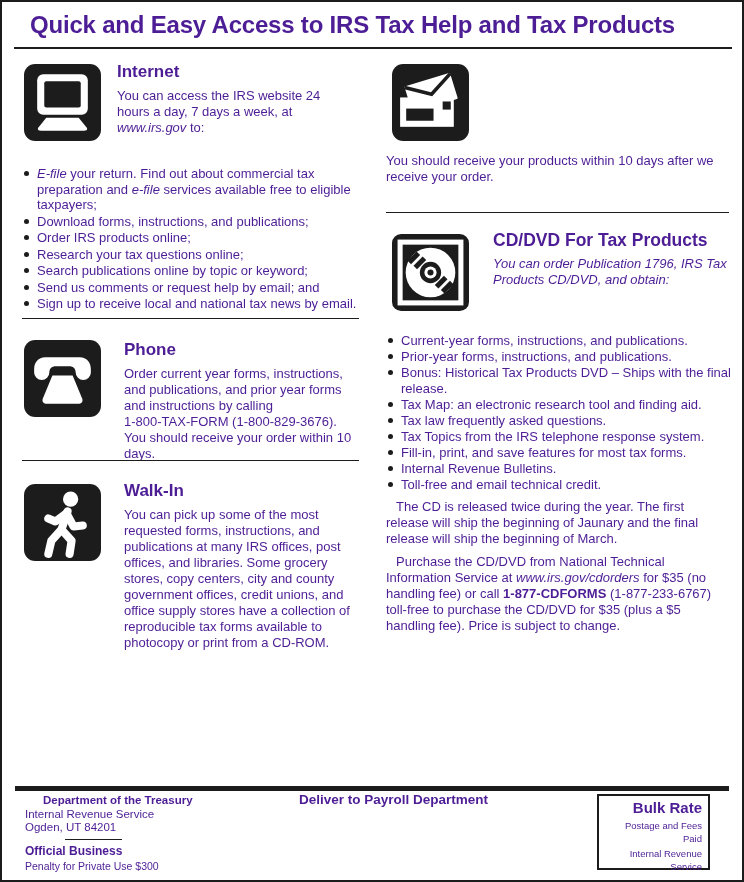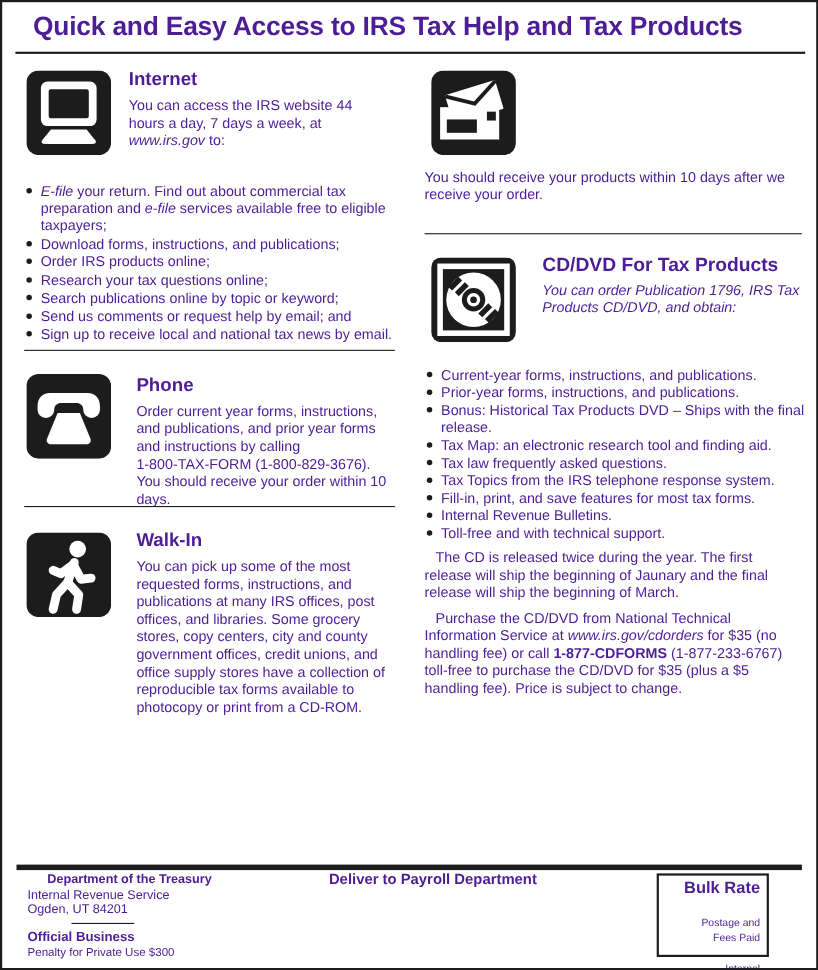--- a/index.html
+++ b/index.html
@@ -66,25 +66,25 @@
 
   
   #footer-bar { position:absolute; left:13px; top:784px; width:714px; height:5px; background:#1c1c1c; }
   #footer-left { position:absolute; left:23px; top:792px; font-size:11.5px; line-height:13.5px; }
   #footer-left .bold { font-weight:bold;padding-left:18px; }
   .f-rule { width:57px; height:1px; background:#1c1c1c; margin:4px 0 5px 40px; }
   .official { font-weight:bold; font-size:12px; margin-top:1px; }
   .penalty { font-size:10.5px; margin-top:2px; }
   #deliver { position:absolute; left:297px; top:790px; font-weight:bold; font-size:13.5px; white-space:nowrap; }
   #bulk-box {
-    position:absolute; left:595px; top:792px; width:102px; height:76px;
+    position:absolute; left:595px; top:792px; width:113px; height:76px;
     box-sizing:border-box; border:2px solid #1c1c1c; text-align:right; padding:2px 6px 0 0;
   }
   .bulk-rate { font-size:15px; font-weight:bold; line-height:19px; }
-  .bulk-small { font-size:9.5px; line-height:12.5px; margin-top:17px;padding-left:24px; }
+  .bulk-small { font-size:9.5px; line-height:12.5px; margin-top:3px;padding-left:24px; }
   .permit { font-size:17px; font-weight:bold; margin-top:4px; }
 </style>
 </head>
 <body>
 
 <div class="page">
 
   <div class="page-title">Quick and Easy Access to IRS Tax Help and Tax Products</div>
   <div class="title-rule"></div>
 
@@ -93,21 +93,21 @@
       <span class="icon">
         <svg width="77" height="77" viewBox="0 0 76 76">
           <rect width="76" height="76" rx="11" fill="#1c1c1c"></rect>
           <rect x="13" y="10" width="50" height="40" rx="6" fill="#ffffff"></rect>
           <rect x="20" y="17" width="36" height="26" rx="2" fill="#1c1c1c"></rect>
           <path d="M22 53 L54 53 L62 63 Q63.5 66 59 66 L17 66 Q12.5 66 14 63 Z" fill="#ffffff"></path>
         </svg>
       </span>
       <div class="sec-text">
         <div class="sec-heading">Internet</div>
-        <p><span>You can access the IRS website 44 hours a day, 7 days a week, at </span><span class="italic">www.irs.gov</span><span> to:</span></p>
+        <p><span>You can access the IRS website 24 hours a day, 7 days a week, at </span><span class="italic">www.irs.gov</span><span> to:</span></p>
       </div>
     </div>
     <ul class="bullets">
       <li><span class="italic">E-file</span><span> your return. Find out about commercial tax preparation and </span><span class="italic">e-file</span><span> services available free to eligible taxpayers;</span></li>
       <li><span>Download forms, instructions, and publications;</span></li>
       <li><span>Order IRS products online;</span></li>
       <li><span>Research your tax questions online;</span></li>
       <li><span>Search publications online by topic or keyword;</span></li>
       <li><span>Send us comments or request help by email; and</span></li>
       <li><span>Sign up to receive local and national tax news by email.</span></li>
@@ -201,21 +201,21 @@
     </div>
     <ul class="bullets">
       <li>Current-year forms, instructions, and publications.</li>
       <li>Prior-year forms, instructions, and publications.</li>
       <li>Bonus: Historical Tax Products DVD – Ships with the final release.</li>
       <li>Tax Map: an electronic research tool and finding aid.</li>
       <li>Tax law frequently asked questions.</li>
       <li>Tax Topics from the IRS telephone response system.</li>
       <li>Fill-in, print, and save features for most tax forms.</li>
       <li>Internal Revenue Bulletins.</li>
-      <li>Toll-free and with technical support.</li>
+      <li>Toll-free and email technical credit.</li>
     </ul>
     <p class="cd-para indent">The CD is released twice during the year. The first release will ship the beginning of Jaunary and the final release will ship the beginning of March.</p>
     <p class="cd-para indent"><span>Purchase the CD/DVD from National Technical Information Service at </span><span class="italic">www.irs.gov/cdorders</span><span> for $35 (no handling fee) or call </span><b class="nowrap">1-877-CDFORMS</b><span> (1-877-233-6767) toll-free to purchase the CD/DVD for $35 (plus a $5 handling fee). Price is subject to change.</span></p>
   </div>
 
   <div id="footer-bar"></div>
 
   <div id="footer-left">
     <div class="bold">Department of the Treasury</div>
     <div>Internal Revenue Service</div>

